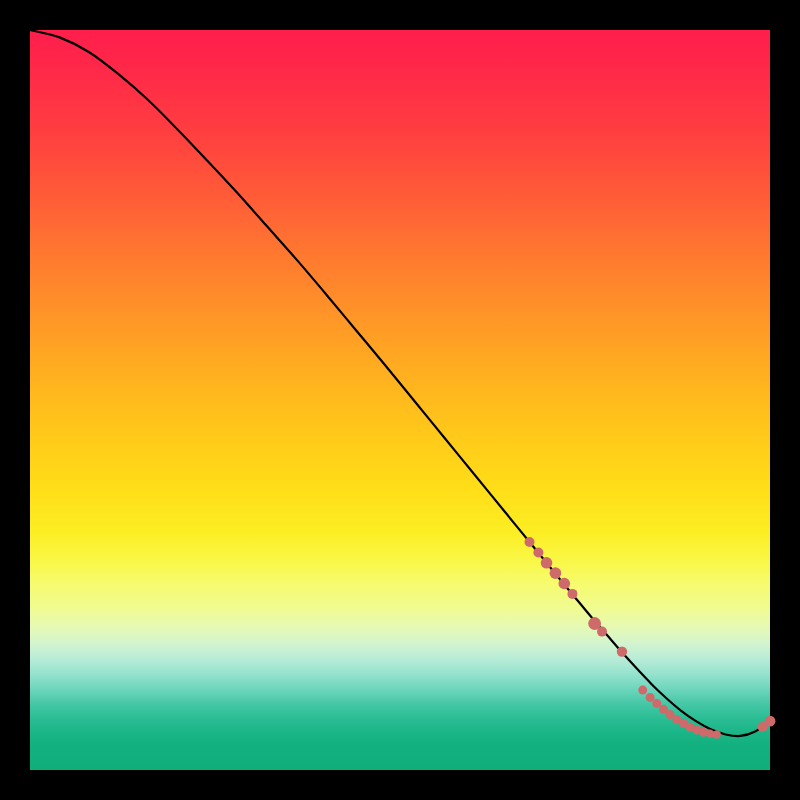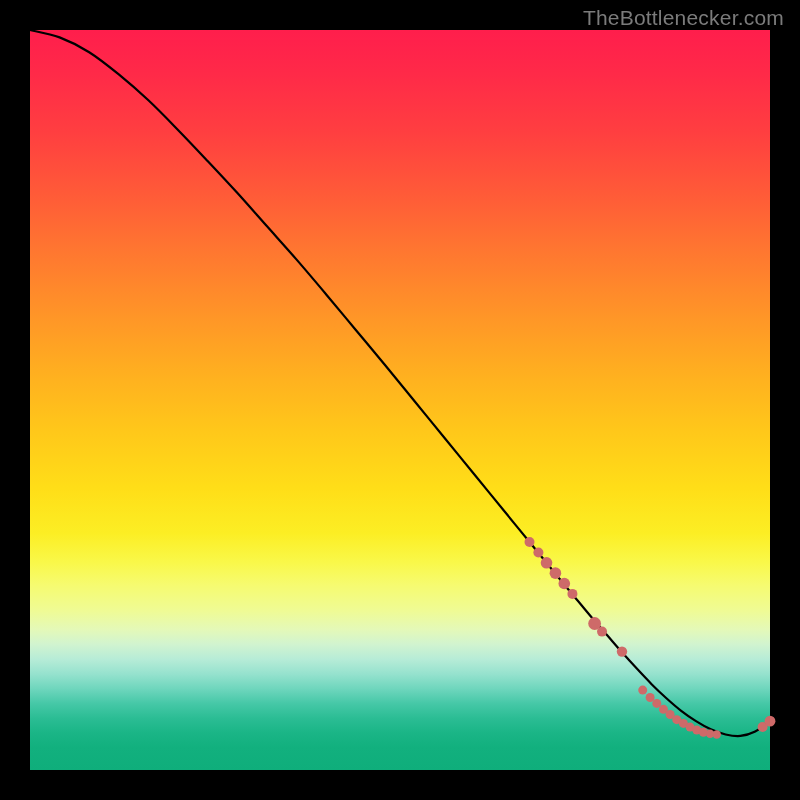--- a/index.html
+++ b/index.html
@@ -66,21 +66,20 @@
     font-size: 21px;
     letter-spacing: 0.2px;
     user-select: none;
   }
 </style>
 </head>
 <body>
 
 <div class="stage">
 
-  <div class="attribution">TheBottlenecker.com</div>
 
   <div class="plot">
     <svg class="curve" viewBox="0 0 740 740" preserveAspectRatio="none">
       <path id="curve-path" fill="none" stroke="#000000" stroke-width="2.2" stroke-linecap="round" stroke-linejoin="round" d="M 0.00 0.00 C 4.93 1.23, 19.73 3.70, 29.60 7.40 C 39.47 11.10, 49.33 16.03, 59.20 22.20 C 69.07 28.37, 78.93 36.38, 88.80 44.40 C 98.67 52.42, 108.53 61.05, 118.40 70.30 C 128.27 79.55, 138.13 89.79, 148.00 99.90 C 157.87 110.01, 167.73 120.50, 177.60 130.98 C 187.47 141.46, 197.33 151.95, 207.20 162.80 C 217.07 173.65, 226.93 185.00, 236.80 196.10 C 246.67 207.20, 256.53 218.05, 266.40 229.40 C 276.27 240.75, 286.13 252.46, 296.00 264.18 C 305.87 275.90, 315.73 287.86, 325.60 299.70 C 335.47 311.54, 345.33 323.26, 355.20 335.22 C 365.07 347.18, 374.93 359.39, 384.80 371.48 C 394.67 383.57, 404.53 395.65, 414.40 407.74 C 424.27 419.83, 434.13 431.91, 444.00 444.00 C 453.87 456.09, 463.73 468.17, 473.60 480.26 C 483.47 492.35, 493.33 504.43, 503.20 516.52 C 513.07 528.61, 525.40 543.78, 532.80 552.78 C 540.20 561.78, 542.67 564.62, 547.60 570.54 C 552.53 576.46, 557.47 582.50, 562.40 588.30 C 567.33 594.10, 572.27 599.65, 577.20 605.32 C 582.13 610.99, 587.07 616.79, 592.00 622.34 C 596.93 627.89, 601.87 633.32, 606.80 638.62 C 611.73 643.92, 616.67 649.23, 621.60 654.16 C 626.53 659.09, 631.47 663.78, 636.40 668.22 C 641.33 672.66, 646.27 676.98, 651.20 680.80 C 656.13 684.62, 661.07 688.08, 666.00 691.16 C 670.93 694.24, 675.87 697.08, 680.80 699.30 C 685.73 701.52, 690.67 703.37, 695.60 704.48 C 700.53 705.59, 705.47 706.45, 710.40 705.96 C 715.33 705.47, 720.27 703.99, 725.20 701.52 C 730.13 699.05, 737.53 692.89, 740.00 691.16"></path>
       <g id="markers-group">
           <circle cx="499.50" cy="512.08" r="5.00" fill="#CE6A69"></circle>
           <circle cx="508.38" cy="522.44" r="5.00" fill="#CE6A69"></circle>
           <circle cx="516.52" cy="532.80" r="5.80" fill="#CE6A69"></circle>
           <circle cx="525.40" cy="543.16" r="5.80" fill="#CE6A69"></circle>
           <circle cx="534.28" cy="553.52" r="5.80" fill="#CE6A69"></circle>

